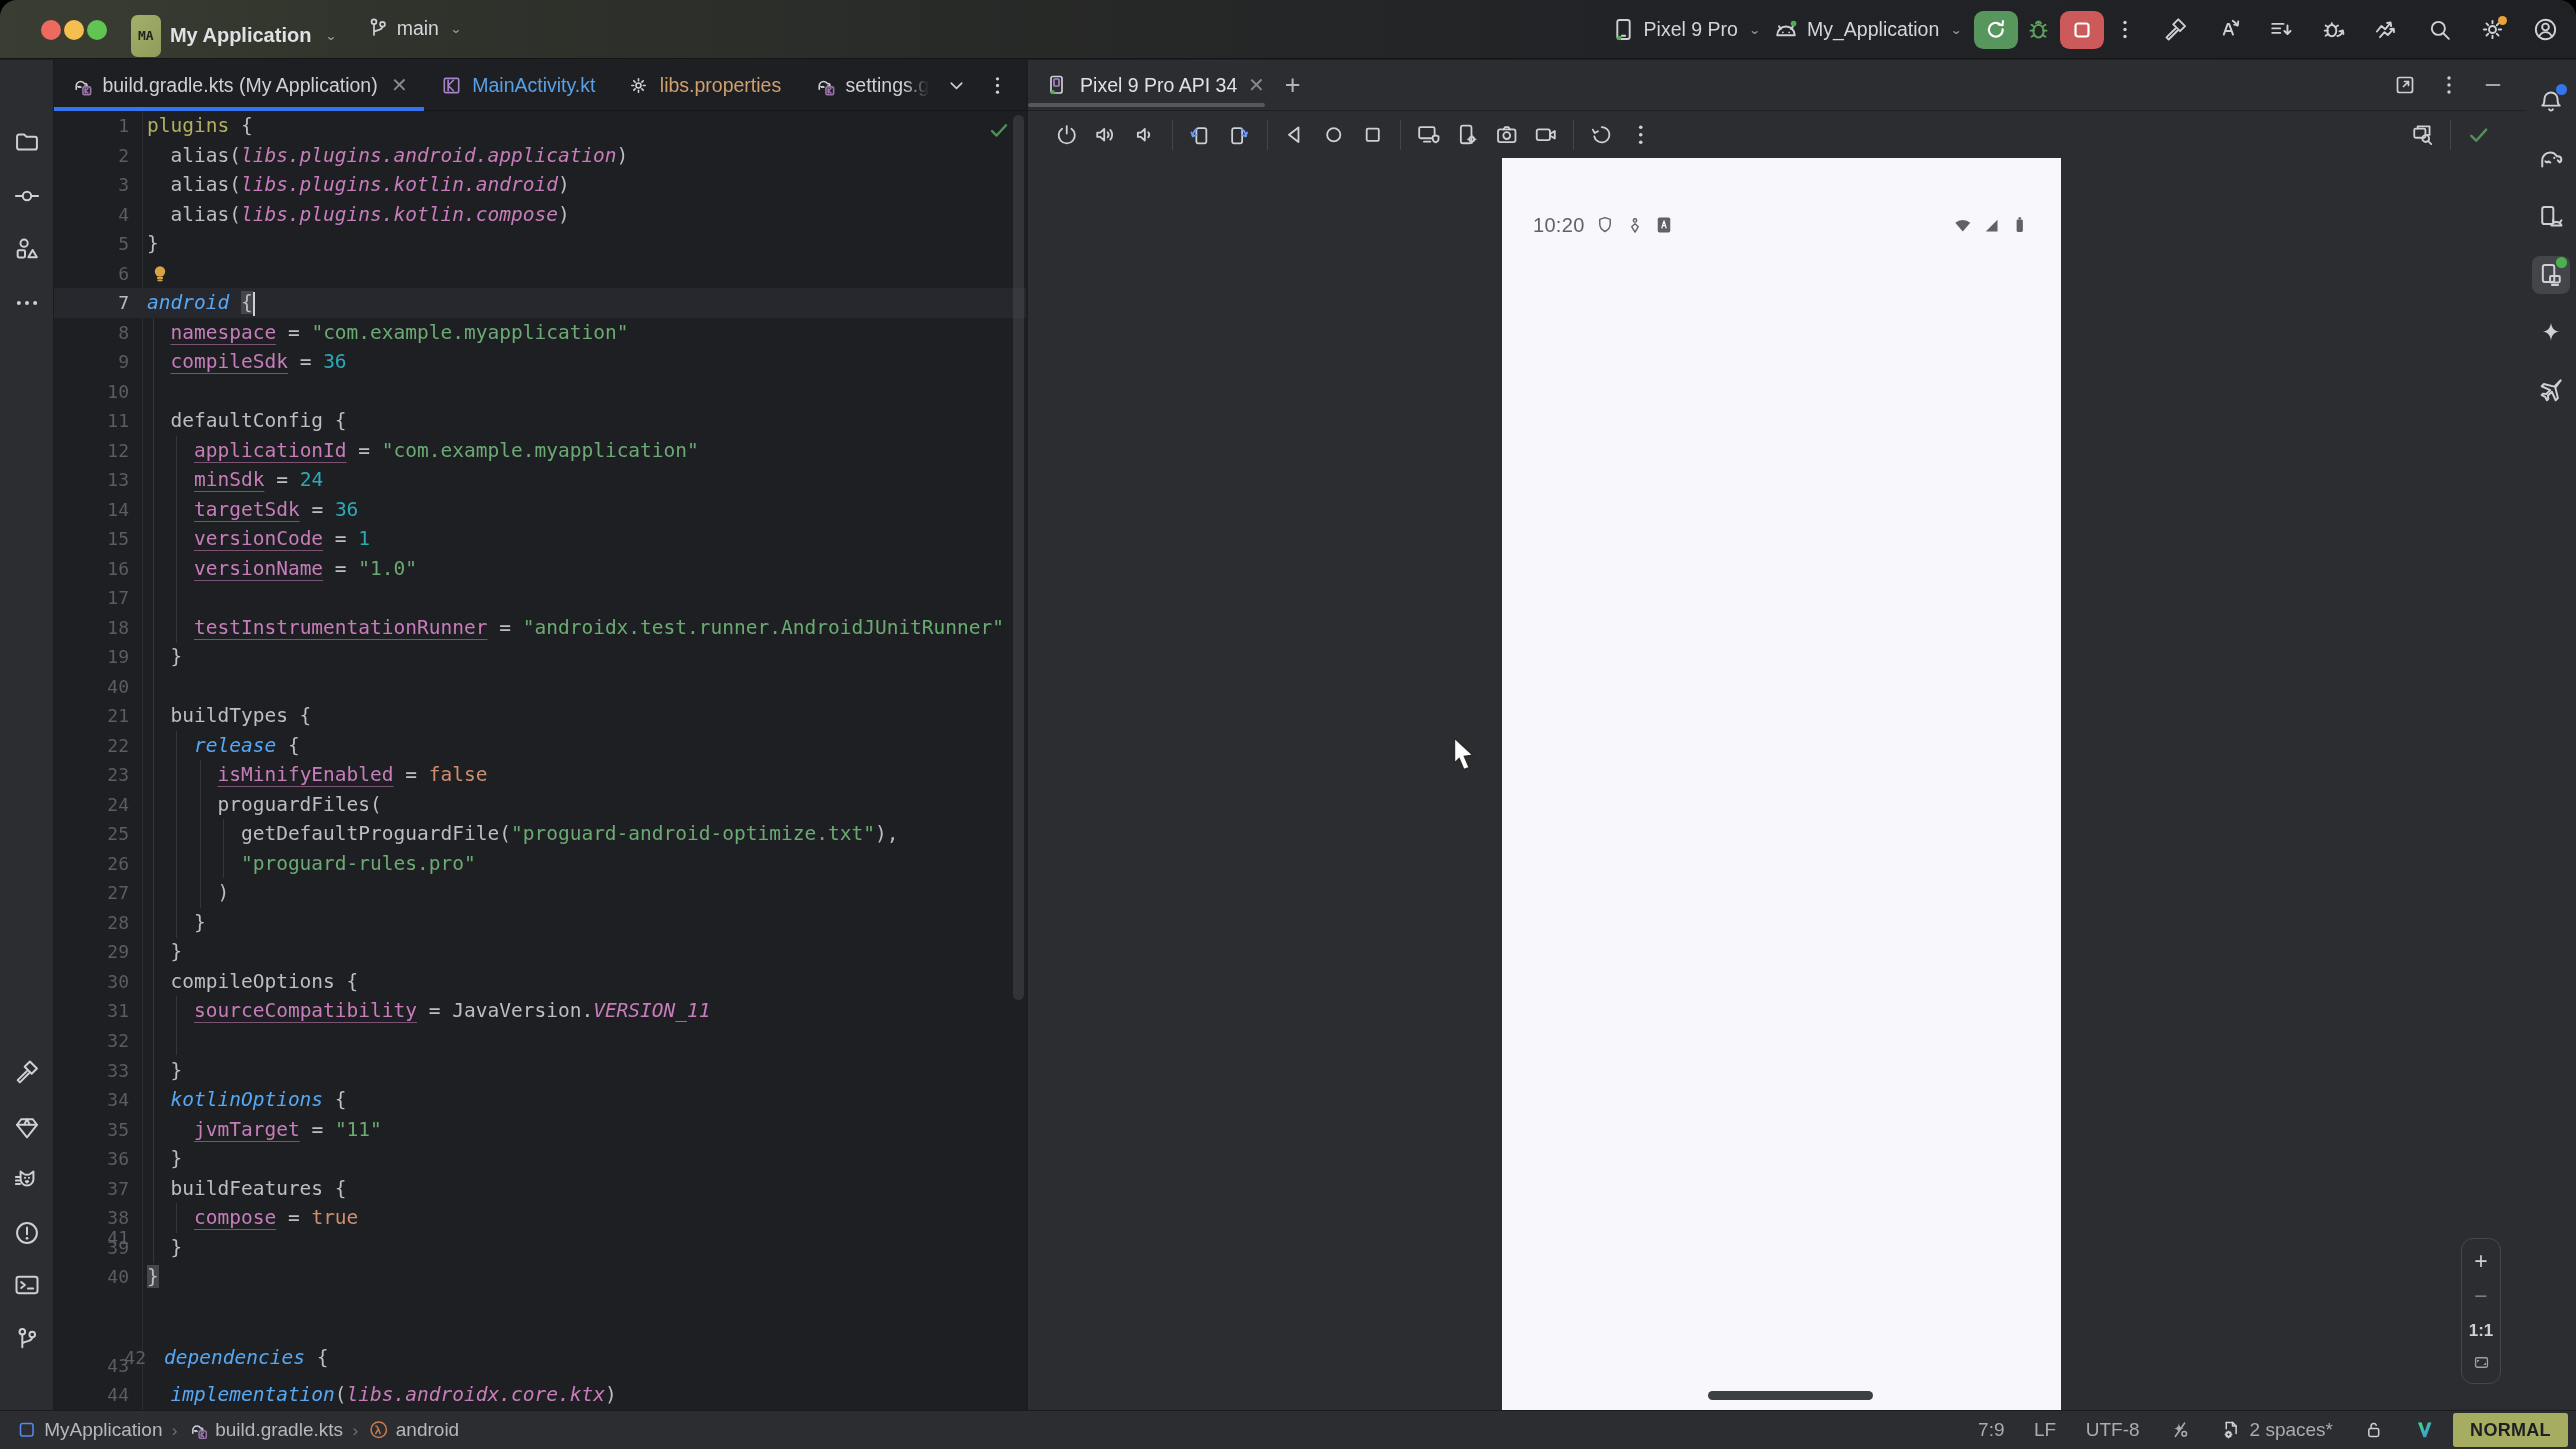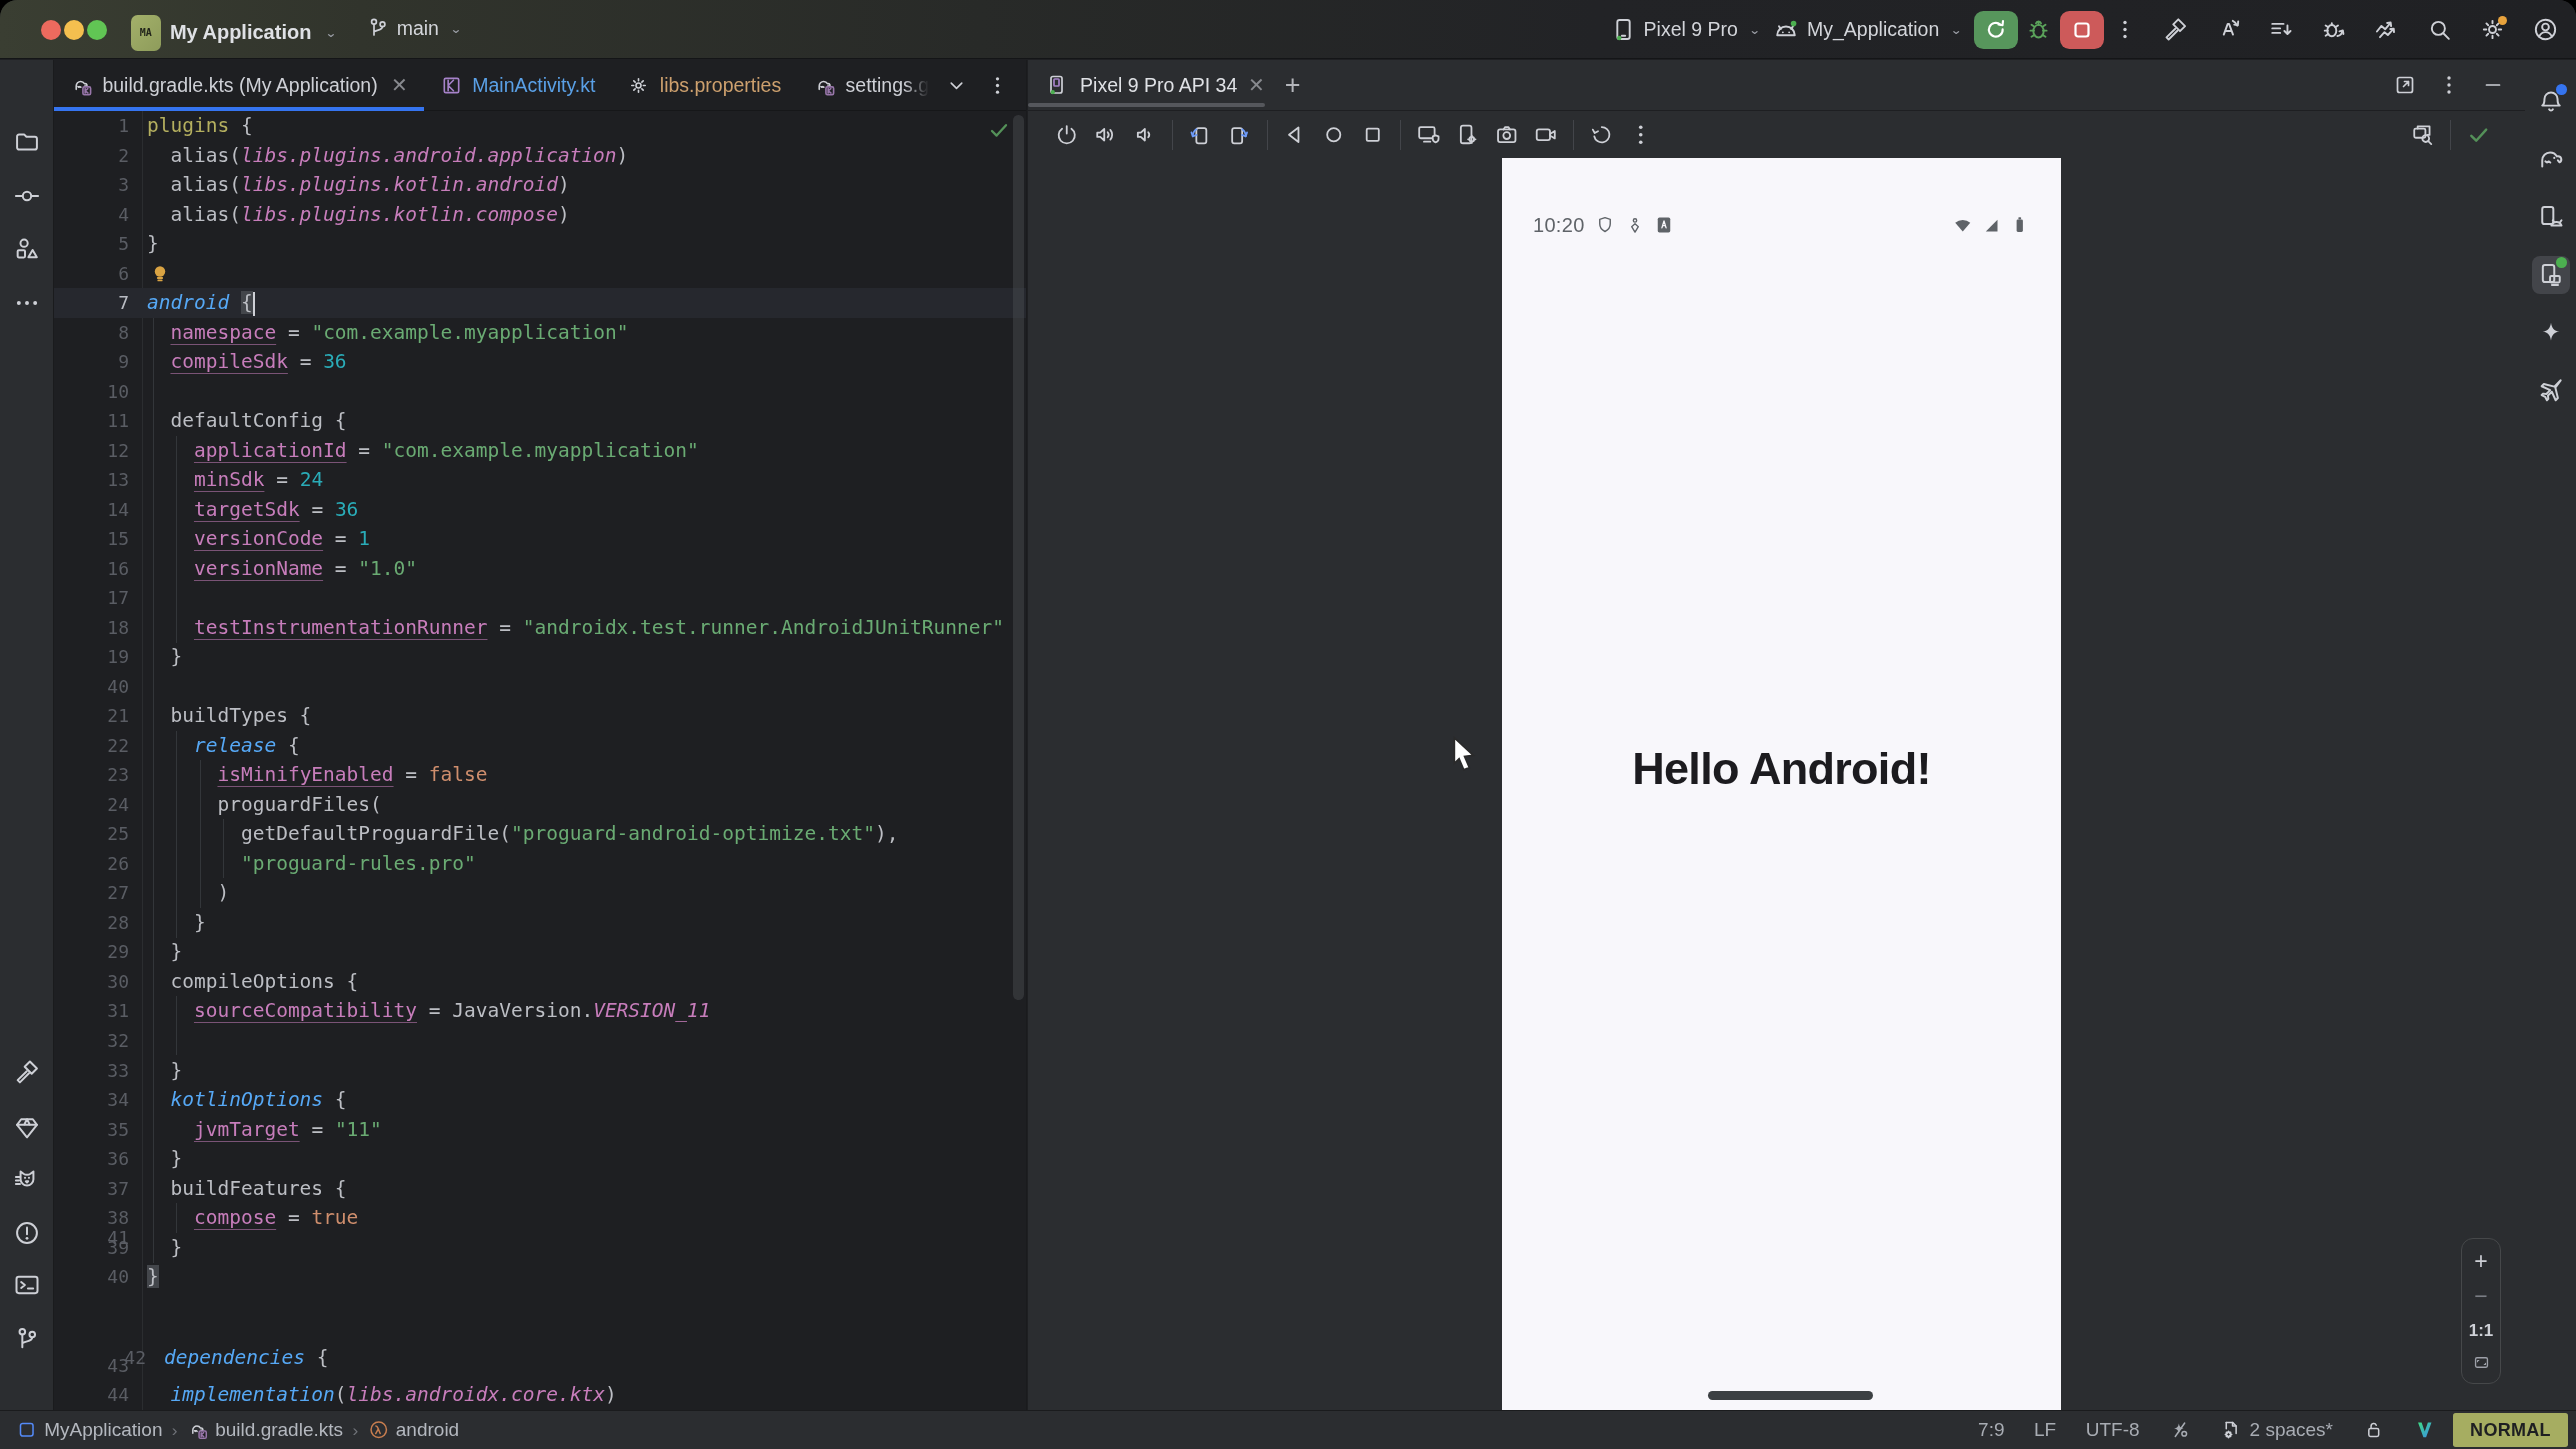--- a/index.html
+++ b/index.html
@@ -7,22 +7,22 @@
   body { font-family:"Liberation Sans", sans-serif; color:#DFE1E5; }
   #app { position:relative; width:2576px; height:1449px; background:#1E1F22; border-radius:17.4px 17.4px 0 0; overflow:hidden; }
 
   
   #titlebar { position:absolute; left:0; top:0; width:2576px; height:59px;
     background:linear-gradient(90deg,#3A3E32 0%,#31342C 14%,#282A28 38%,#222326 62%,#202124 100%);
     border-bottom:0.7px solid #141517; display:flex; align-items:center; }
   .traffic { position:absolute; top:19.5px; width:20px; height:20px; border-radius:50%; }
   #tl-red { left:41px; background:#EC6A5E; } #tl-yellow { left:64px; background:#F4BF4F; } #tl-green { left:87px; background:#61C554; }
   #project-chip { position:absolute; left:131px; top:14.8px; display:flex; align-items:center; gap:9.4px; }
-  #project-avatar { width:29.5px; height:36px; border-radius:6.7px; background:linear-gradient(135deg,#A3B06A,#8E9C5B);
-    color:#22251B; font-weight:700; font-size:10px; display:flex; align-items:center; justify-content:center; font-family:"DejaVu Sans Mono",monospace;}
+  #project-avatar { width:29.5px; height:42px; border-radius:6.7px; background:linear-gradient(135deg,#A3B06A,#8E9C5B);
+    color:#22251B; font-weight:700; font-size:13px; display:flex; align-items:center; justify-content:center; font-family:"DejaVu Sans Mono",monospace;}
   .tb-label { font-size:20px; font-weight:600; color:#DFE1E5; }
   .tb-label2 { font-size:19.5px; font-weight:400; color:#D3D5DA; }
   .chev { color:#9DA0A8; font-size:14.8px; margin-left:4px; transform:scaleY(.8); }
   #branch-chip { position:absolute; left:366px; top:16px; display:flex; align-items:center; gap:6.7px; }
   #tb-right { position:absolute; right:12px; top:0; height:59px; display:flex; align-items:center; gap:2px; }
   .tb-group { display:flex; align-items:center; gap:6.7px; margin-right:9.4px; }
   .tb-btn { width:38px; height:38px; border-radius:6.7px; display:flex; align-items:center; justify-content:center; position:relative; }
   .tb-btn svg { width:27px; height:27px; }
   .run-btn { width:44px; height:38px; border-radius:9.4px; background:#57965C; display:flex; align-items:center; justify-content:center; }
   .stop-btn { width:44px; height:38px; border-radius:9.4px; background:#CD5A5A; display:flex; align-items:center; justify-content:center; }
@@ -765,21 +765,20 @@
               </svg>
             </span>
           <span class="icon">
               <svg viewBox="0 0 24 24">
                 <rect x="8.5" y="6" width="7" height="14" rx="1.5" fill="#5F6368" stroke="none"></rect>
                 <rect x="10.5" y="3.5" width="3" height="2.5" rx="0.8" fill="#5F6368" stroke="none"></rect>
               </svg>
             </span>
         </span>
       </div>
-      <div id="hello">Hello Android!</div>
       <div id="nav-pill"></div>
     </div>
 
     <div id="zoom-ctrl">
       <span class="zc">+</span>
       <span class="zc dim">−</span>
       <span id="zoom-level">1:1</span>
       <span id="zoom-fit" class="icon gray-dim">
           <svg viewBox="0 0 24 24">
             <rect x="4.5" y="6" width="15" height="12" rx="1.8"></rect>

